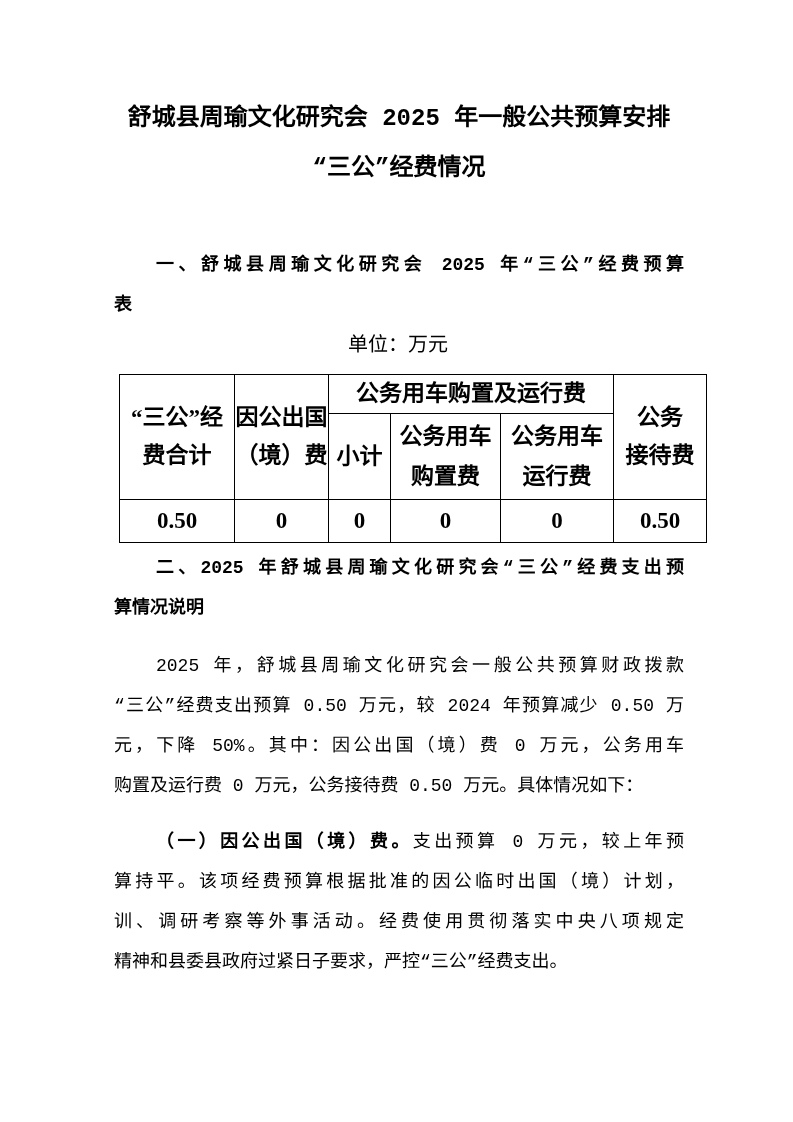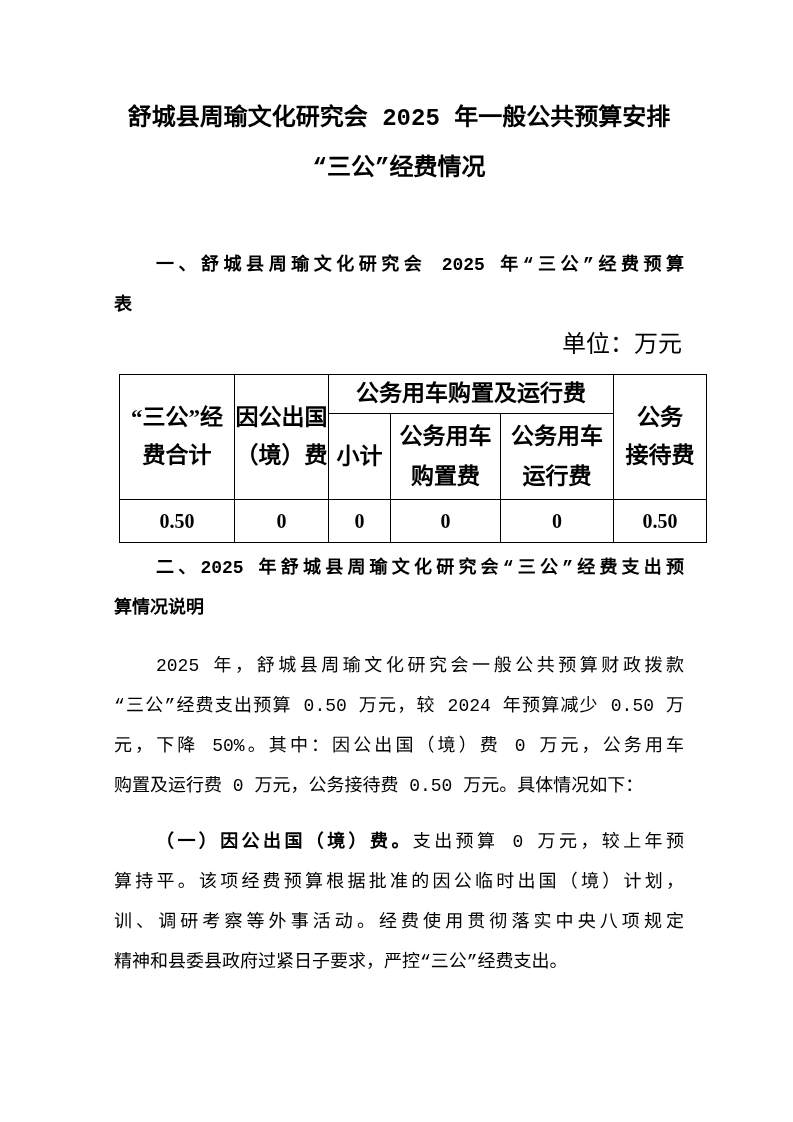--- a/index.html
+++ b/index.html
@@ -32,23 +32,23 @@
   .line {
     font-size: 18px;
     line-height: 40px;
     text-align: left;
   }
   .j { text-align: justify; text-align-last: justify; }
   .indent { text-indent: 42px; }
   
   .unit-line {
     margin-top: 8px;
-    font-size: 24px;
+    font-size: 20px;
     line-height: 26px;
-    text-align: right;
+    text-align: center;
     padding-right: 2px;
   }
   
   table.budget {
     position: absolute;
     left: 119px;
     top: 374px;
     width: 587px;
     border-collapse: collapse;
     table-layout: fixed;
@@ -64,21 +64,21 @@
   }
   table.budget th {
     font-size: 23px;
     line-height: 40px;
     font-weight: bold;
   }
   tr.row-group { height: 39px; }
   tr.row-group th { line-height: 38px; }
   tr.row-sub { height: 86px; }
   tr.row-data { height: 42px; }
-  tr.row-data td { font-size: 20px; line-height: 42px; }
+  tr.row-data td { font-size: 23px; line-height: 42px; }
   
   .para-1 { margin-top: 18px; }
   .para-2 { margin-top: 16px; }
   .bold-lead { font-weight: bold; }
 </style>
 </head>
 <body>
 
 <div class="content">
 

